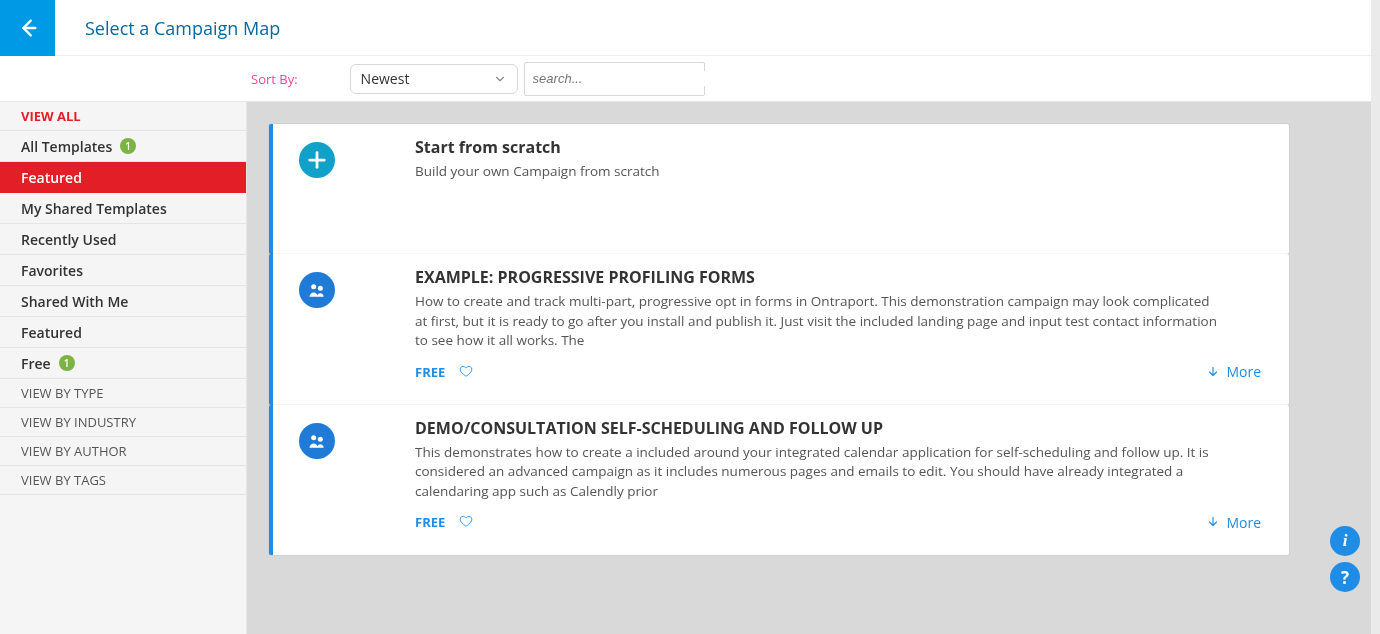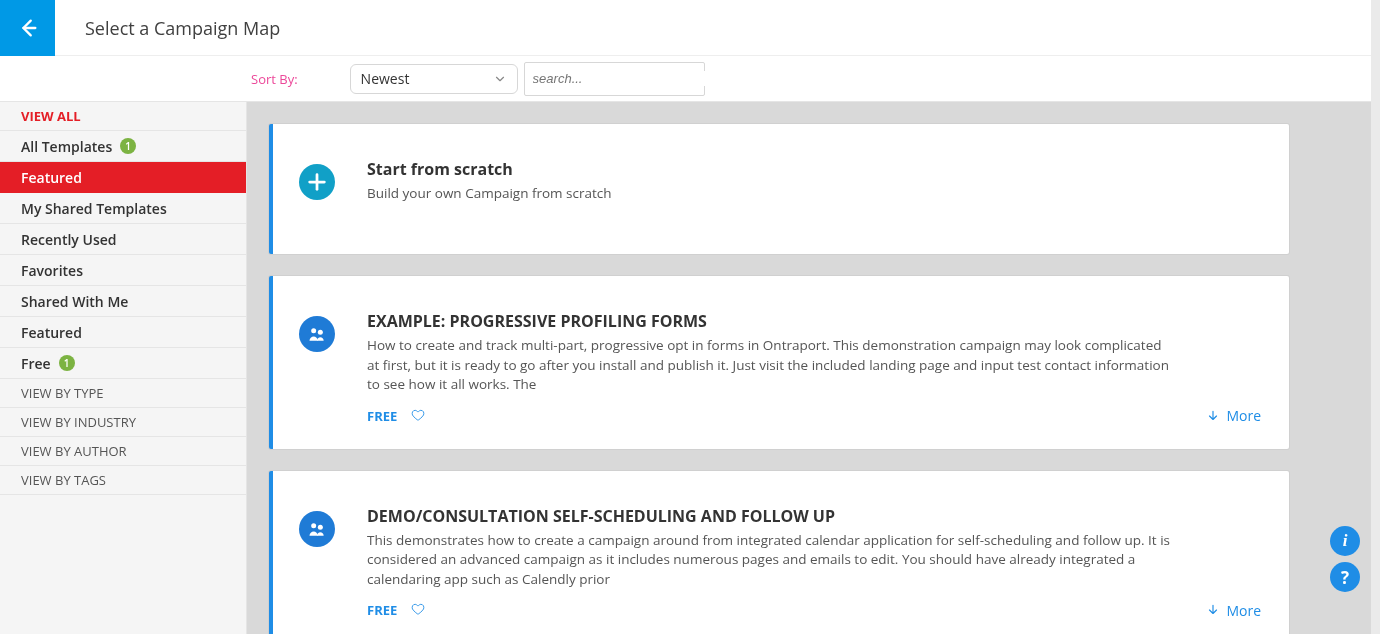--- a/index.html
+++ b/index.html
@@ -2,21 +2,21 @@
 <html><head>
 <meta charset="utf-8">
 <style>
   * { box-sizing: border-box; margin: 0; padding: 0; }
   body { font-family: "Open Sans", "Segoe UI", Arial, sans-serif; background: #fff; color: #333; width: 1380px; height: 634px; overflow: hidden; position: relative; }
   
   
   .header { height: 56px; background: #fff; display: flex; align-items: center; border-bottom: 1px solid #eee; }
   .back-btn { width: 55px; height: 56px; background: #0099e6; display: flex; align-items: center; justify-content: center; cursor: pointer; }
   .back-btn svg { width: 22px; height: 22px; }
-  .header-title { font-size: 18px; font-weight: 400; margin-left: 30px; color: #404040; }
+  .header-title { font-size: 18px; font-weight: 400; margin-left: 30px; color: #0369a1; }
   
   
   .toolbar { height: 46px; background: #fff; display: flex; align-items: center; padding-left: 251px; border-bottom: 1px solid #e5e5e5; }
   .sort-label { font-size: 13px; color: #ec4899; margin-right: 52px; }
   .sort-select { width: 168px; height: 30px; border: 1px solid #d7d7d7; border-radius: 6px; font-size: 14px; padding: 0 10px; display: flex; align-items: center; justify-content: space-between; cursor: pointer; background: #fff; }
   .sort-select svg { width: 14px; height: 14px; }
   .search-wrap { margin-left: 6px; width: 181px; height: 30px; border: 1px solid #d7d7d7; border-radius: 2px; display: flex; align-items: center; padding: 16px 8px; background: #fff; }
   .search-wrap input { flex: 1; border: none; outline: none; font-size: 13px; font-style: italic; color: #888; }
   .search-wrap svg { width: 18px; height: 18px; cursor: pointer; }
   
@@ -24,21 +24,21 @@
   .layout { display: flex; height: calc(634px - 102px); }
   .sidebar { width: 247px; background: #f5f5f5; border-right: 1px solid #e5e5e5; }
   .sidebar-item { height: 31px; display: flex; align-items: center; padding: 0 21px; font-size: 14px; color: #333; border-bottom: 1px solid #e5e5e5; cursor: pointer; font-weight: 600; }
   .sidebar-item.view-all { color: #e41e26; font-weight: 700; font-size: 13px; height: 29px; }
   .sidebar-item.active { background: #e41e26; color: #fff; border-bottom: 1px solid #e41e26;}
   .sidebar-item.section { color: #555; font-weight: 400; font-size: 13px; height: 29px; }
   .badge { display: inline-flex; width: 16px; height: 16px; border-radius: 50%; background: #7cb342; color: #fff; font-size: 10px; align-items: center; justify-content: center; margin-left: 8px; font-weight: 600; }
   
   
   .content { flex: 1; background: #d9d9d9; padding: 22px 22px; overflow-y: auto; width: 1124px; }
-  .card { background: #fff; border-left: 4px solid #1f8de6; border-radius: 2px; margin-bottom: 22px; padding: 34px 28px 22px 26px; display: flex; position: relative; box-shadow: 0 0 0 1px rgba(0,0,0,0.04); width: 1020px; }
+  .card { background: #fff; border-left: 4px solid #1f8de6; border-radius: 2px; padding: 12px 28px 22px 26px; display: flex; position: relative; box-shadow: 0 0 0 1px rgba(0,0,0,0.04); width: 1020px; gap: 48px; }
   .card-icon { width: 36px; height: 36px; border-radius: 50%; flex-shrink: 0; display: flex; align-items: center; justify-content: center; margin-right: 32px; margin-top: 6px; }
   .icon-plus { background: #11a0c7; }
   .icon-people { background: #1f7bd6; }
   .card-body { flex: 1; }
   .card-title { font-size: 16px; font-weight: 700; color: #333; margin-bottom: 4px; }
   .card-desc { font-size: 13.5px; color: #555; line-height: 1.45; max-width: 810px; }
   .card-footer { display: flex; align-items: center; justify-content: space-between; margin-top: 10px; }
   .foot-left { display: flex; align-items: center; gap: 14px; }
   .free-tag { color: #1f8de6; font-weight: 700; font-size: 13px; }
   .heart svg { width: 14px; height: 14px; }
@@ -170,21 +170,21 @@
       <div class="card-icon icon-people">
         <svg width="20" height="20" viewBox="0 0 24 24" fill="#fff">
             <circle cx="8" cy="8" r="3"></circle>
             <circle cx="16" cy="10" r="3"></circle>
             <path d="M3 20c0-3 2.5-5 5-5s5 2 5 5" fill="#fff"></path>
             <path d="M12 20c0-2.5 2-4 4-4s4 1.5 4 4" fill="#fff"></path>
           </svg>
       </div>
       <div class="card-body">
         <div class="card-title">DEMO/CONSULTATION SELF-SCHEDULING AND FOLLOW UP</div>
-        <div class="card-desc">This demonstrates how to create a campaign around from integrated calendar application for self-scheduling and follow up. It is considered an advanced campaign as it includes numerous pages and emails to edit. You should have already integrated a calendaring app such as Calendly prior</div>
+        <div class="card-desc">This demonstrates how to create a included around your integrated calendar application for self-scheduling and follow up. It is considered an advanced campaign as it includes numerous pages and emails to edit. You should have already integrated a calendaring app such as Calendly prior</div>
         <div class="card-footer">
           <div class="foot-left">
             <span class="free-tag">FREE</span>
             <span class="heart">
               <svg viewBox="0 0 24 24">
                   <path d="M12 21s-7-4.5-9.5-9C1 8 3 4 7 4c2 0 3.5 1.5 5 3 1.5-1.5 3-3 5-3 4 0 6 4 4.5 8C19 16.5 12 21 12 21z" fill="none" stroke="#1f8de6" stroke-width="1.5"></path>
                 </svg>
             </span>
           </div>
           <div class="more-link">

